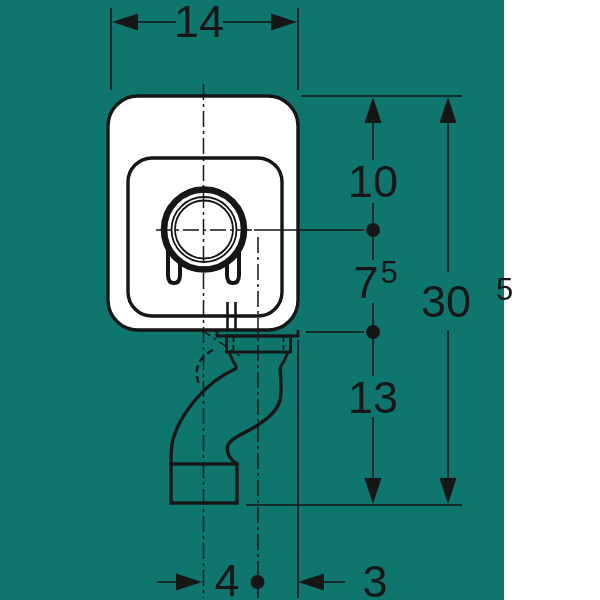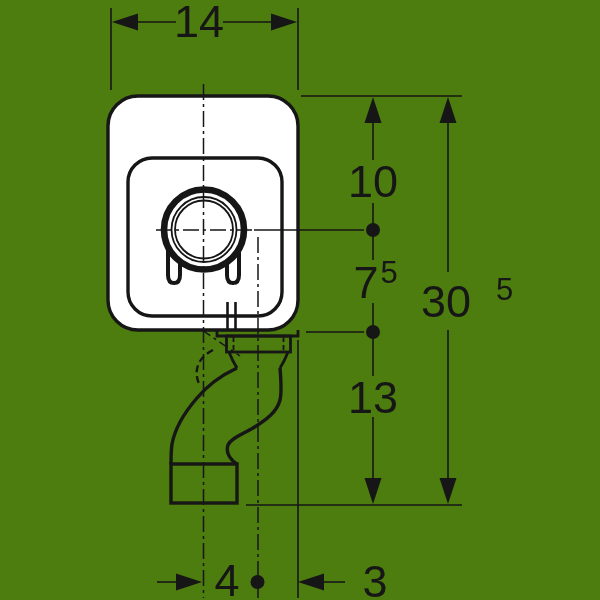--- a/index.html
+++ b/index.html
@@ -1,16 +1,16 @@
 <!DOCTYPE html>
 <html><head>
 <meta charset="utf-8">
 <style>
   html,body{margin:0;padding:0;background:#ffffff;width:600px;height:600px;overflow:hidden;}
-  .stage{position:relative;width:600px;height:600px;background:#4d7c0f;}
+  .stage{position:relative;width:504px;height:600px;background:#0f766e;}
   svg{position:absolute;left:0;top:0;}
   text{font-family:"Liberation Sans","DejaVu Sans",sans-serif;fill:#161616;}
   .dim-num{font-size:45px;}
   .dim-sup{font-size:31px;}
   .thick{stroke:#161616;stroke-width:3.4;fill:none;}
   .thick-fill{stroke:#161616;stroke-width:3.4;fill:#ffffff;}
   .ring{stroke:#161616;stroke-width:6.6;fill:#ffffff;}
   .med{stroke:#161616;stroke-width:1.8;fill:none;}
   .thin{stroke:#161616;stroke-width:1.6;fill:none;}
   .cline{stroke:#161616;stroke-width:1.5;fill:none;stroke-dasharray:16 4 3 4;}

